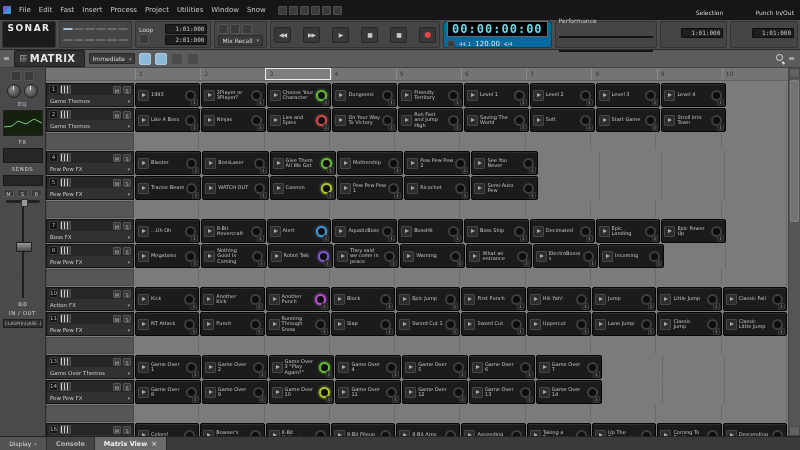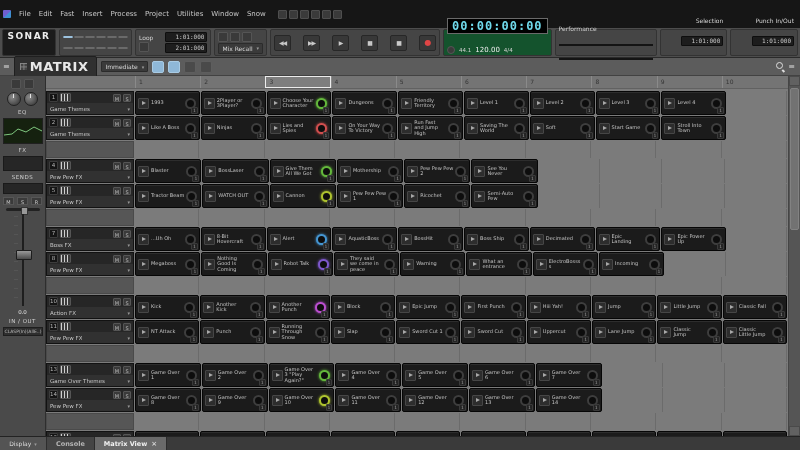--- a/index.html
+++ b/index.html
@@ -1,20 +1,20 @@
 <!DOCTYPE html>
 <html><head>
 <meta charset="utf-8">
 <style>
   html,body{margin:0;padding:0;background:#2a2a2a;}
   #root{width:800px;height:450px;display:flex;flex-direction:column;overflow:hidden;
         background:#3c3c3c;font-family:"DejaVu Sans",sans-serif;user-select:none;position:relative;}
 
   
-  .menubar{height:28px;background:#161616;display:flex;align-items:center;padding:0 3px;flex:none;}
+  .menubar{height:20px;background:#161616;display:flex;align-items:center;padding:0 3px;flex:none;}
   .appicon{width:8px;height:8px;margin-right:4px;border-radius:1px;
            background:linear-gradient(135deg,#6f5fd0 0 50%,#3f8fd2 50% 100%);}
   .menu-item{font-size:7px;color:#c8c8c8;padding:0 4px;line-height:11px;white-space:nowrap;}
   .mb-icons{margin-left:8px;display:flex;gap:2px;}
   .mb-ic{width:7px;height:7px;background:#3a3a3a;border:1px solid #4e4e4e;border-radius:1px;}
 
   
   .toolbar{height:27px;background:#4d4d4d;display:flex;align-items:stretch;gap:3px;
            padding:1px 2px;border-bottom:1px solid #2a2a2a;flex:none;}
   .module{background:#454545;border:1px solid #333;border-radius:2px;display:flex;
@@ -33,36 +33,36 @@
            font-family:"DejaVu Sans Mono",monospace;font-size:6px;line-height:8px;
            min-width:36px;text-align:right;padding:0 2px;}
   .mini-ic{width:8px;height:8px;background:#3a3a3a;border:1px solid #555;border-radius:1px;}
   .dropdown{background:#3a3a3a;border:1px solid #2b2b2b;color:#d8d8d8;font-size:6px;
             padding:1px 3px;display:flex;align-items:center;gap:4px;border-radius:1px;white-space:nowrap;}
   .chev{font-size:5px;color:#9a9a9a;}
   .tp-btn{width:15px;height:14px;background:#383838;border:1px solid #272727;color:#c9c9c9;
           font-size:6px;display:flex;align-items:center;justify-content:center;border-radius:2px;
           letter-spacing:-1px;}
   .tp-btn.rec{color:#e04545;font-size:8px;}
-  .time-mod{flex-direction:column;gap:12px;justify-content:flex-end;background:#14532d;}
+  .time-mod{flex-direction:column;gap:3px;justify-content:center;background:#0369a1;}
   .time-main{background:#000;border:1px solid #6a6a6a;color:#6fd8ea;
              font-family:"DejaVu Sans Mono",monospace;font-size:12px;font-weight:bold;
              letter-spacing:1px;line-height:14px;padding:0 4px;}
   .time-sub{display:flex;gap:4px;align-items:center;font-size:5.5px;color:#cfcfcf;width:100%;}
   .time-sub .big{font-size:7px;color:#eee;}
   .perf-mod{margin-left:auto;flex-direction:column;align-items:flex-start;justify-content:center;width:104px;}
   .meter{width:92px;height:3px;background:#1d1d1d;border:1px solid #141414;position:relative;}
   .meter i{position:absolute;left:0;top:0;bottom:0;width:16%;background:#6fbf45;display:block;}
   .stack-mod{flex-direction:column;align-items:flex-end;justify-content:center;width:72px;}
 
   
   .mtoolbar{height:17px;background:#5c5c5c;display:flex;align-items:center;gap:4px;
             padding:0 3px;border-bottom:1px solid #424242;flex:none;}
   .hamb{font-size:8px;color:#ddd;line-height:10px;}
-  .matrix-tab{background:#303030;border:1px solid #1f1f1f;color:#e8e8e8;font-size:13px;font-weight:bold;
+  .matrix-tab{background:#303030;border:1px solid #1f1f1f;color:#e8e8e8;font-size:10px;font-weight:bold;
               letter-spacing:0.5px;padding:2px 8px 2px 5px;display:flex;align-items:center;gap:3px;border-radius:2px 2px 0 0;}
   .grid-glyph{width:7px;height:7px;background:
       linear-gradient(#888 1px,transparent 1px) 0 0/3.5px 3.5px,
       linear-gradient(90deg,#888 1px,transparent 1px) 0 0/3.5px 3.5px,#444;}
   .mt-btn{width:12px;height:12px;background:#4a4a4a;border:1px solid #5e5e5e;border-radius:2px;box-sizing:border-box;}
   .mt-btn.lit{background:#8fb8d8;border-color:#a9cbe4;}
   .mt-right{margin-left:auto;display:flex;gap:3px;align-items:center;margin-right:2px;}
   .zoom-ic{width:9px;height:9px;position:relative;}
   .zoom-ic::before{content:'';position:absolute;left:0;top:0;width:5px;height:5px;border:1.5px solid #ddd;border-radius:50%;}
   .zoom-ic::after{content:'';position:absolute;right:0;bottom:0;width:3px;height:1.5px;background:#ddd;transform:rotate(45deg);}

